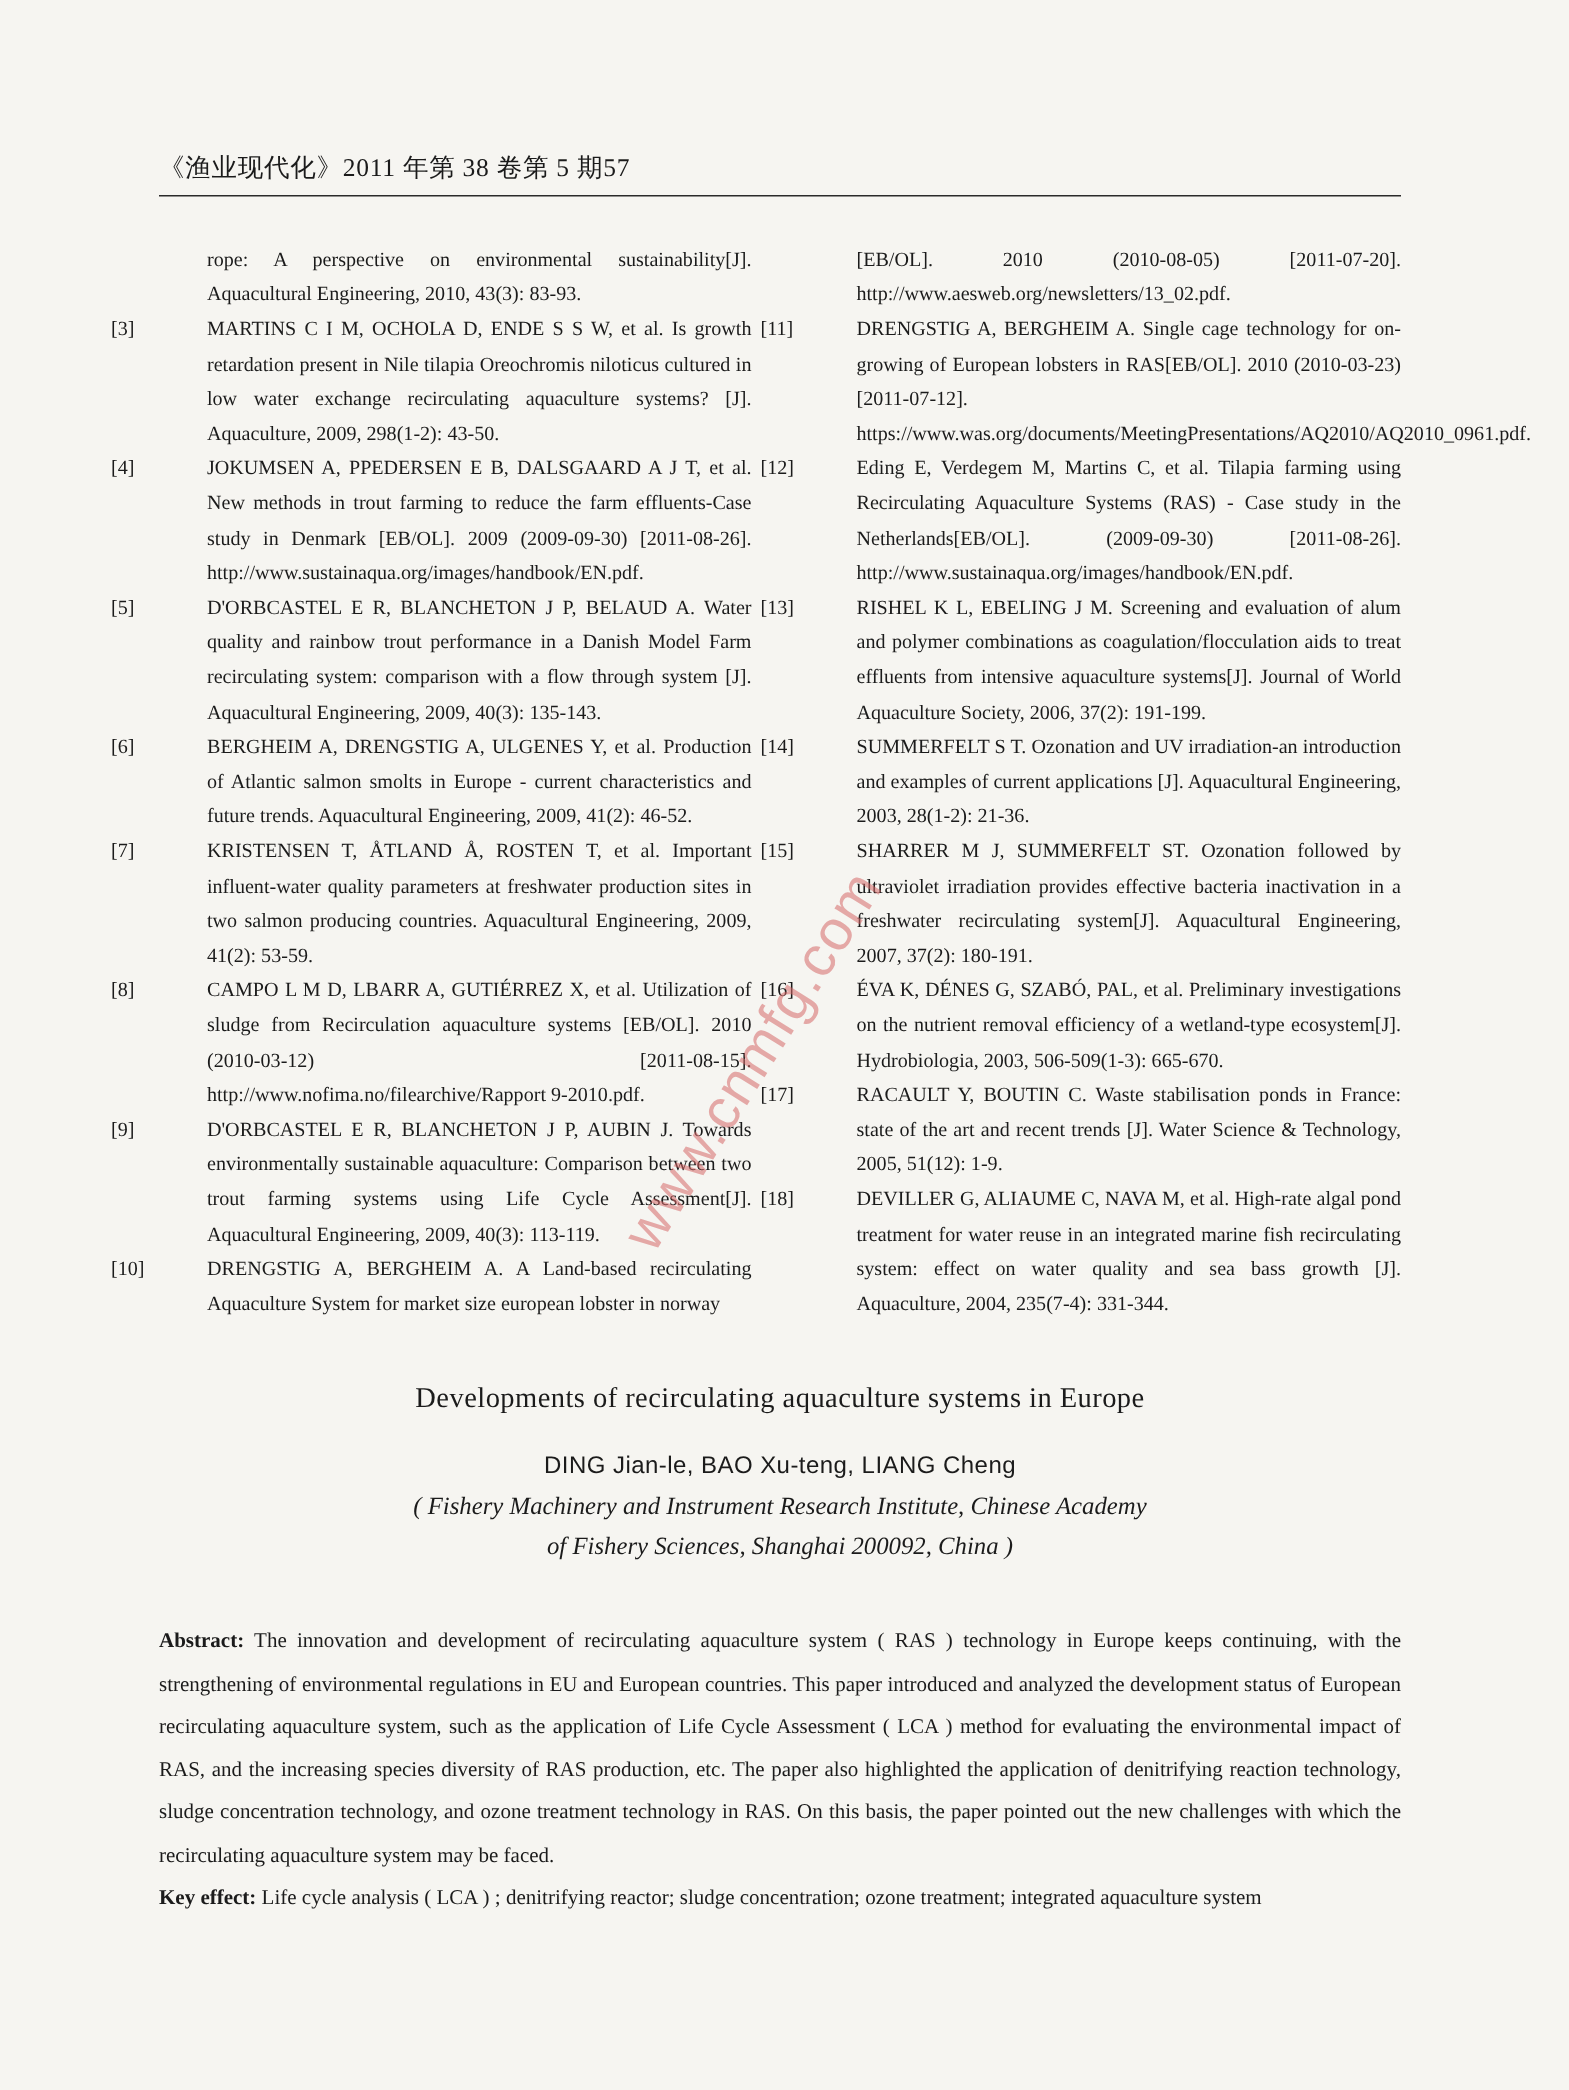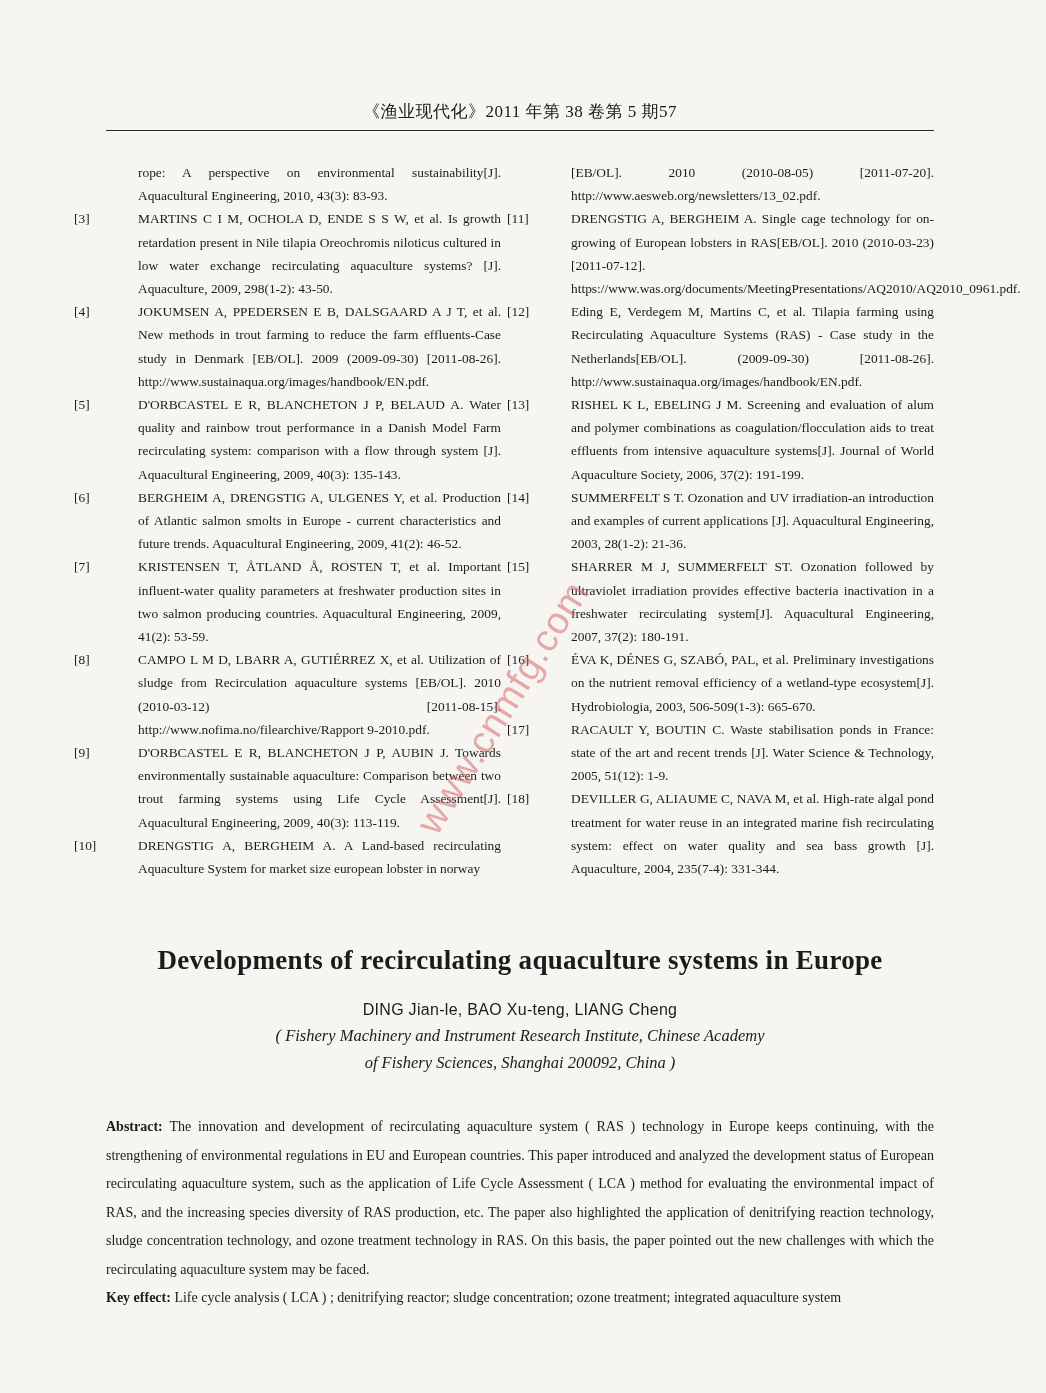--- a/index.html
+++ b/index.html
@@ -10,21 +10,21 @@
       width: 1046px;
       height: 1393px;
       margin: 0 auto;
       background: #f6f5f1;
       color: #1b1b1b;
       padding: 100px 112px 0 106px;
       overflow: hidden;
     }
     .page-header {
       display: flex;
-      justify-content: center;
+      justify-content: flex-start;
       align-items: baseline;
       font-size: 17px;
       padding-bottom: 7px;
       letter-spacing: 0.5px;
     }
     .header-rule {
       border: none;
       border-top: 1.6px solid #2a2a2a;
       margin-bottom: 30px;
     }
@@ -41,23 +41,23 @@
       padding-left: 32px;
       text-indent: -32px;
     }
     .ref-num {
       display: inline-block;
       width: 32px;
       font-weight: normal;
     }
     .article-title {
       text-align: center;
-      font-size: 27px;
-      font-weight: bold;
-      margin-top: 65px;
+      font-size: 19px;
+      font-weight: normal;
+      margin-top: 42px;
       letter-spacing: 0.3px;
     }
     .authors {
       text-align: center;
       font-family: "Liberation Sans", sans-serif;
       font-size: 16px;
       margin-top: 25px;
       letter-spacing: 0.3px;
     }
     .affiliation {

